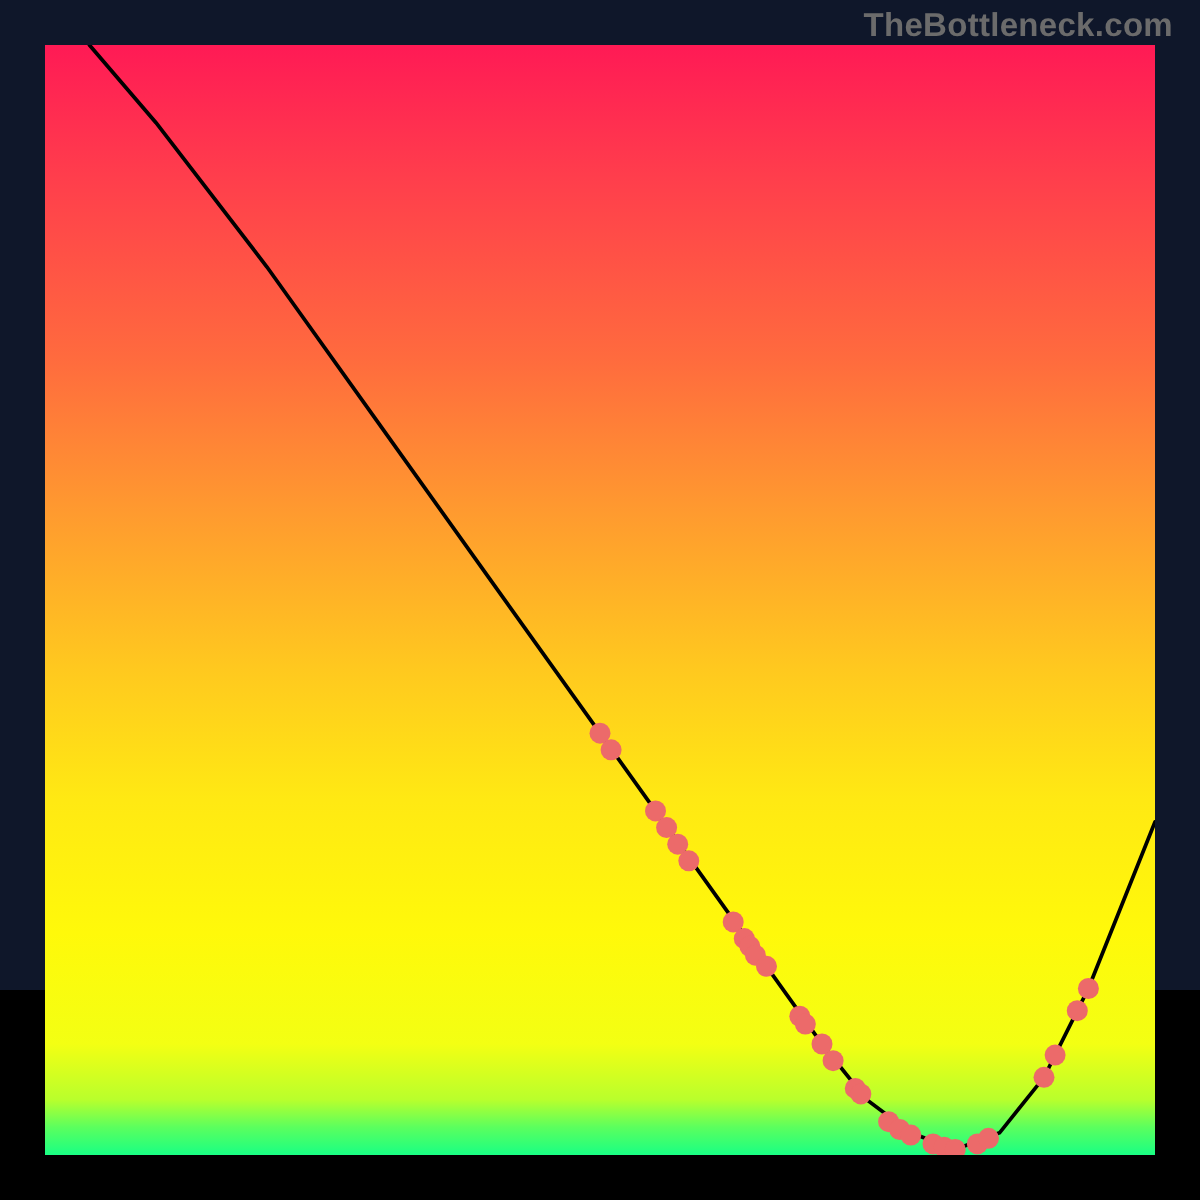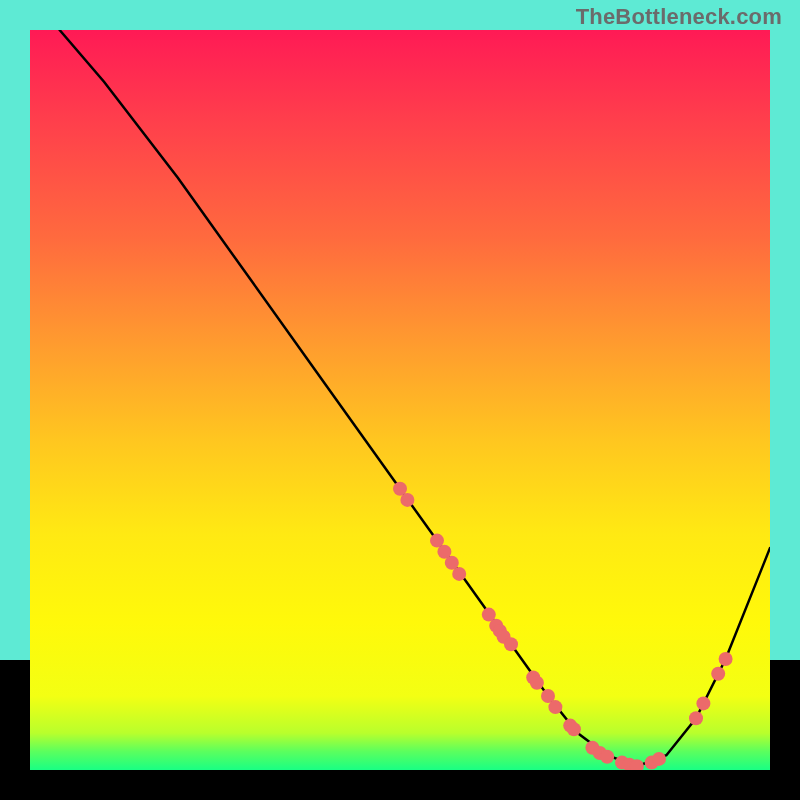--- a/index.html
+++ b/index.html
@@ -8,21 +8,21 @@
     background: #000;
     width: 800px;
     height: 800px;
     overflow: hidden;
     font-family: Arial, Helvetica, sans-serif;
   }
   .frame {
     position: relative;
     width: 800px;
     height: 660px;
-    background: #5eead4;
+    background: #0f172a;
   }
   .watermark {
     position: absolute;
     top: 4px;
     right: 18px;
     color: #6b6b6b;
     font-size: 22px;
     font-weight: 600;
     letter-spacing: 0.2px;
     user-select: none;

